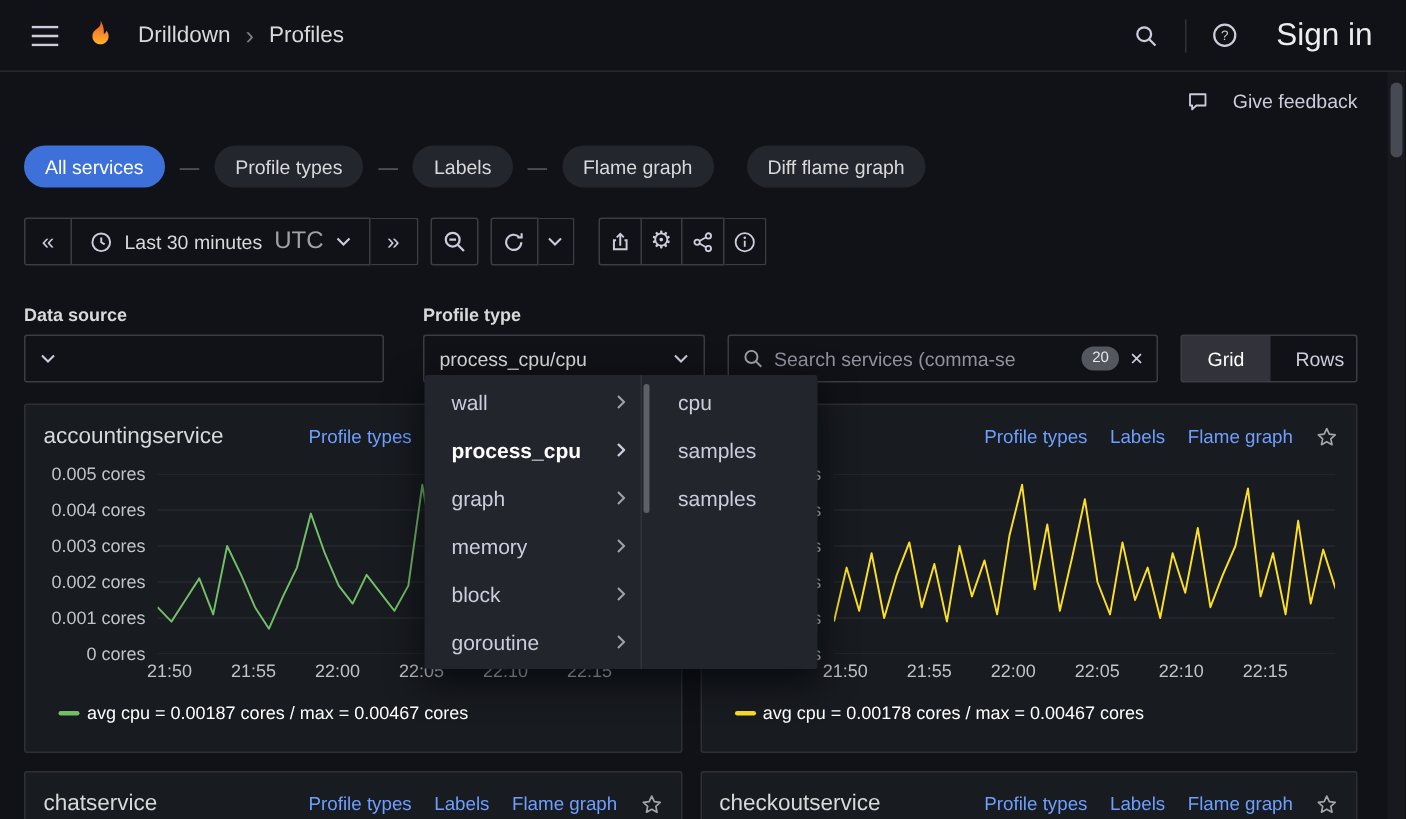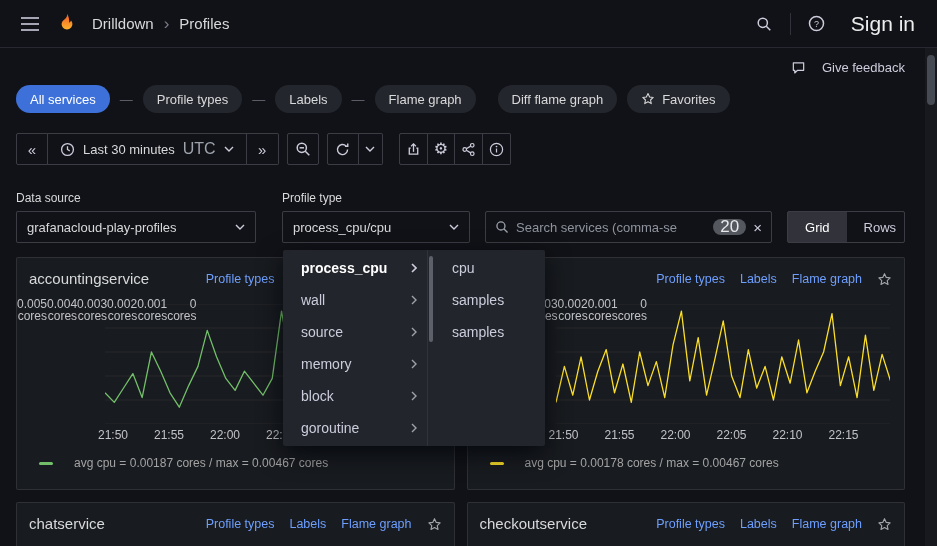--- a/index.html
+++ b/index.html
@@ -22,21 +22,21 @@
   .signin{color:#eceded;font-size:21px;font-weight:500;background:none;border:none;cursor:pointer;
     font-family:inherit;padding:4px 8px}
 
   
   .page{padding:0 20px 0 16px;margin-right:12px}
   .feedback-row{display:flex;justify-content:flex-end;margin-top:12px}
   .feedback{display:flex;align-items:center;gap:16px;color:#ccccdc;font-size:13px;background:none;
     border:none;cursor:pointer;font-family:inherit}
 
   
-  .tabs-row{display:flex;align-items:center;gap:10px;margin-top:10px}
+  .tabs-row{display:flex;align-items:center;gap:10px;margin-top:22px}
   .pill{height:28px;display:flex;align-items:center;gap:7px;padding:0 14px;border-radius:14px;
     background:#24262d;color:#d8d9da;font-size:13px;border:none;cursor:pointer;font-family:inherit;white-space:nowrap}
   .pill.selected{background:#3d71d9;color:#fff}
   .tab-dash{color:#646871;font-size:13px}
   .gap8{width:2px}
 
   
   .toolbar-row{display:flex;align-items:center;margin-top:20px}
   .tb-btn{display:flex;align-items:center;justify-content:center;height:32px;min-width:32px;
     background:transparent;border:1px solid rgba(204,204,220,.23);color:#ccccdc;cursor:pointer;
@@ -46,56 +46,56 @@
   .btn-group .tb-btn:first-child{border-radius:2px 0 0 2px}
   .btn-group .tb-btn:last-child{border-radius:0 2px 2px 0}
   .btn-group .tb-btn + .tb-btn{border-left:none}
   .timepicker{gap:8px;padding:0 12px;font-size:13px}
   .tp-label{color:#d8d9da}
   .tp-tz{color:#9da2ab;font-size:16px;font-weight:500}
   .sp8{width:8px}.sp16{width:16px}
 
   
   .filters-row{display:flex;align-items:flex-end;margin-top:26px;gap:15px}
-  .filter-label{display:block;font-size:12px;font-weight:400;color:#d8d9da;margin-bottom:6px}
+  .filter-label{display:block;font-size:12px;font-weight:700;color:#d8d9da;margin-bottom:6px}
   .select{height:32px;display:flex;align-items:center;justify-content:space-between;gap:8px;
     padding:0 10px;border:1px solid rgba(204,204,220,.23);border-radius:2px;background:#111217;
     color:#d8d9da;font-size:13px;cursor:pointer}
   .ds-col{margin-right:11px}
   .searchbox{display:flex;align-items:center;height:32px;width:308px;gap:7px;padding:0 9px;
     border:1px solid rgba(204,204,220,.23);border-radius:2px}
   .searchbox input{flex:1;min-width:0;background:transparent;border:none;outline:none;
     color:#d8d9da;font-size:13px;font-family:inherit}
   .searchbox input::placeholder{color:#8e939d}
-  .badge{background:#54575e;color:#e7e8ec;font-size:17px;line-height:16px;padding:0 7px;border-radius:9px}
+  .badge{background:#54575e;color:#e7e8ec;font-size:10px;line-height:16px;padding:0 7px;border-radius:9px}
   .clear-btn{background:none;border:none;color:#ccccdc;font-size:15px;cursor:pointer;line-height:1}
   .toggle{margin-left:auto;display:flex;height:32px;border:1px solid rgba(204,204,220,.23);
     border-radius:2px;overflow:hidden}
   .toggle .opt{display:flex;align-items:center;padding:0 17px;font-size:13px;color:#ccccdc;
     background:transparent;border:none;cursor:pointer;font-family:inherit}
   .toggle .opt.selected{background:rgba(204,204,220,.18);color:#fff}
 
   
   .cards{display:grid;grid-template-columns:1fr 1fr;gap:12px;margin-top:14px}
   .card{background:#181b1f;border:1px solid rgba(204,204,220,.12);border-radius:2px;
     height:233px;overflow:hidden}
   .card-header{display:flex;height:30px;padding:12px 12px 0}
   .card-title{font-size:15px;font-weight:500;color:#d8d9da}
   .card-actions{margin-left:auto;display:flex;align-items:center;gap:15px}
   .card-link{color:#6e9fff;font-size:12.5px;background:none;border:none;cursor:pointer;font-family:inherit}
   .card-star{background:none;border:none;color:#a3a6ad;cursor:pointer;display:flex}
   .chart-row{display:flex;margin-top:16px;padding-right:14px}
-  .yticks{width:88px;height:132px;margin-top:-6px;padding-right:8px;display:flex;
+  .yticks{width:88px;height:132px;margin-top:-6px;padding-right:8px;display:flex;flex-direction:column;
     justify-content:space-between;text-align:right;font-size:12px;color:#c2c3c9}
   .ytick{line-height:12px}
   .plot{flex:1;position:relative;height:120px}
   .plot svg{width:100%;height:100%;display:block}
   .xticks{position:absolute;top:124px;left:0;right:0;height:16px;font-size:12px;color:#c2c3c9}
   .xtick{position:absolute;transform:translateX(-50%)}
-  .legend{display:flex;align-items:center;gap:21px;margin:26px 0 0 22px;font-size:12px;color:#a3a3a3;
+  .legend{display:flex;align-items:center;gap:5px;margin:26px 0 0 22px;font-size:12px;color:#ffffff;
     background:none;border:none;cursor:pointer;font-family:inherit}
   .swatch{width:14px;height:3px;border-radius:2px;display:inline-block}
 
   
   .menu{position:absolute;left:283px;top:250px;width:262px;display:flex;background:#22252b;
     border-radius:2px;box-shadow:0 8px 24px rgba(1,4,9,.75);z-index:20}
   .menu-left{width:145px;padding:2px 0;border-right:1px solid rgba(204,204,220,.09)}
   .menu-item{height:32px;display:flex;align-items:center;justify-content:space-between;
     padding:0 10px 0 18px;font-size:14px;color:#ccccdc;cursor:pointer}
   .menu-item.active .mi-label{font-weight:700;color:#fff}
@@ -182,26 +182,20 @@
         <span>Labels</span>
       </button>
       <span class="tab-dash">—</span>
       <button class="pill">
         <span>Flame graph</span>
       </button>
       <span class="gap8"></span>
       <button class="pill">
         <span>Diff flame graph</span>
       </button>
-      <button class="pill">
-        <svg class="ic" width="14" height="14" viewBox="0 0 16 16" fill="none" stroke="#d8d9da" stroke-width="1.2">
-          <path d="M8 1.8l1.85 3.95 4.15.5-3.1 2.9.85 4.15L8 11.2l-3.75 2.1.85-4.15L2 6.25l4.15-.5z" stroke-linejoin="round"></path>
-        </svg>
-        <span>Favorites</span>
-      </button>
     </div>
 
     <div class="toolbar-row">
       <div class="btn-group">
         <button class="tb-btn">«</button>
         <button class="tb-btn timepicker">
           <svg class="ic" width="15" height="15" viewBox="0 0 16 16" fill="none" stroke="#ccccdc" stroke-width="1.4">
             <circle cx="8" cy="8" r="6.3"></circle>
               <path d="M8 4.6V8l2.4 1.5"></path>
           </svg>
@@ -263,21 +257,20 @@
               <circle cx="8" cy="4.8" r=".9" fill="#ccccdc" stroke="none"></circle>
           </svg>
         </button>
       </div>
     </div>
 
     <div class="filters-row">
       <div class="ds-col">
         <span class="filter-label">Data source</span>
         <div class="select" style="width:240px">
-          <span>grafanacloud-play-profiles</span>
           <svg class="ic" width="10" height="6" viewBox="0 0 10 6" fill="none" stroke="#ccccdc" stroke-width="1.4">
             <polyline points="1,1 5,5 9,1"></polyline>
           </svg>
         </div>
       </div>
       <div>
         <span class="filter-label">Profile type</span>
         <div class="select" style="width:188px">
           <span>process_cpu/cpu</span>
           <svg class="ic" width="10" height="6" viewBox="0 0 10 6" fill="none" stroke="#ccccdc" stroke-width="1.4">
@@ -430,38 +423,38 @@
             </button>
           </div>
         </div>
       </section>
 
     </div>
   </main>
 
   <div class="menu">
     <div class="menu-left">
+      <div class="menu-item">
+        <span class="mi-label">wall</span>
+        <span class="chev-r">
+          <svg class="ic" width="6" height="10" viewBox="0 0 6 10" fill="none" stroke="#9da2ab" stroke-width="1.4">
+              <polyline points="1,1 5,5 1,9"></polyline>
+            </svg>
+        </span>
+      </div>
       <div class="menu-item active">
         <span class="mi-label">process_cpu</span>
         <span class="chev-r">
           <svg class="ic" width="6" height="10" viewBox="0 0 6 10" fill="none" stroke="#ccccdc" stroke-width="1.6">
               <polyline points="1,1 5,5 1,9"></polyline>
             </svg>
         </span>
       </div>
       <div class="menu-item">
-        <span class="mi-label">wall</span>
-        <span class="chev-r">
-          <svg class="ic" width="6" height="10" viewBox="0 0 6 10" fill="none" stroke="#9da2ab" stroke-width="1.4">
-              <polyline points="1,1 5,5 1,9"></polyline>
-            </svg>
-        </span>
-      </div>
-      <div class="menu-item">
-        <span class="mi-label">source</span>
+        <span class="mi-label">graph</span>
         <span class="chev-r">
           <svg class="ic" width="6" height="10" viewBox="0 0 6 10" fill="none" stroke="#9da2ab" stroke-width="1.4">
               <polyline points="1,1 5,5 1,9"></polyline>
             </svg>
         </span>
       </div>
       <div class="menu-item">
         <span class="mi-label">memory</span>
         <span class="chev-r">
           <svg class="ic" width="6" height="10" viewBox="0 0 6 10" fill="none" stroke="#9da2ab" stroke-width="1.4">

